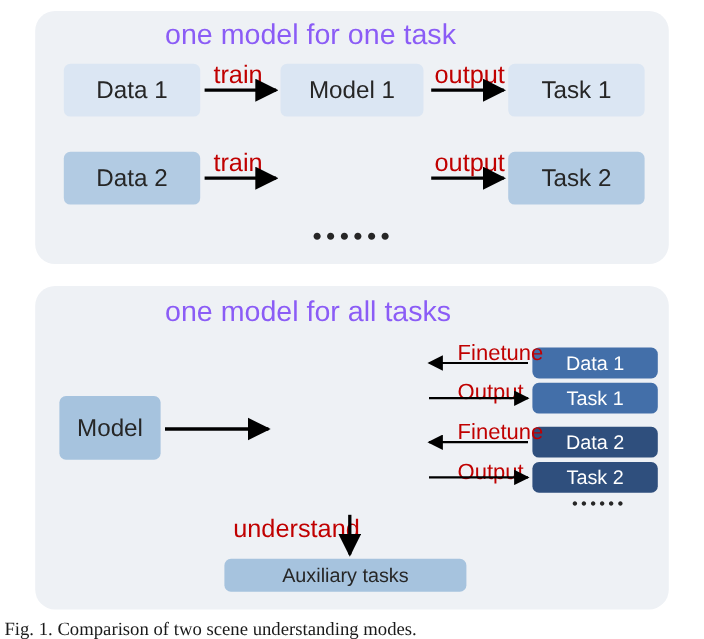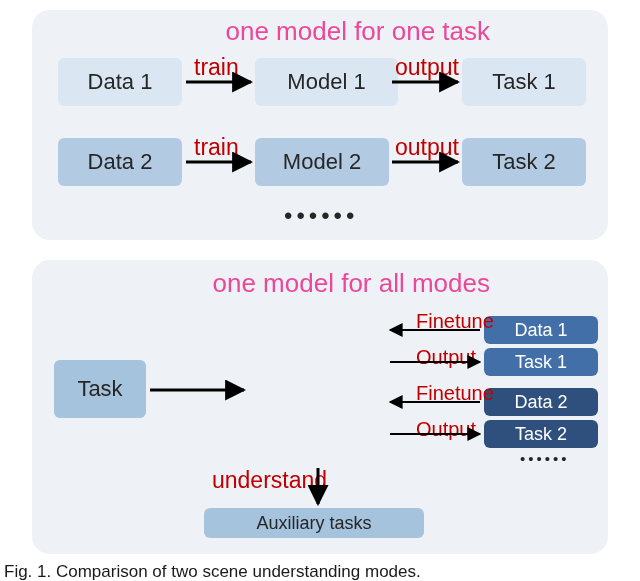--- a/index.html
+++ b/index.html
@@ -1,58 +1,57 @@
 <!DOCTYPE html>
 <html><head>
 <meta charset="utf-8">
 <style>
 html,body{margin:0;padding:0;background:#fff;font-family:"Segoe UI",Arial,sans-serif}
 .canvas{position:relative;width:640px;height:581px;background:#fff}
 .panel{position:absolute;background:#eef1f5;border-radius:18px}
-.title{position:absolute;font-size:26px;color:#ec4899;text-align:right}
+.title{position:absolute;font-size:26px;color:#8b5cf6;text-align:left}
 .box{position:absolute;border-radius:6px;font-size:22px;color:#262626;display:flex;align-items:center;justify-content:center}
 .light{background:#dbe6f3}
 .med{background:#b2cbe3}
 .med2{background:#a6c3de}
 .dk1{background:#436fa9;color:#fff;font-size:18px}
 .dk2{background:#2f4f7d;color:#fff;font-size:18px}
 .aux{background:#a6c3de;font-size:18px}
 .redlbl{position:absolute;color:#c00000;font-size:23px}
 .redlbl.sm{font-size:20px}
 .dots{position:absolute;font-size:24px;letter-spacing:4px;color:#262626}
 .dots.sm{font-size:15px;letter-spacing:3px}
 svg.arrows{position:absolute;left:0;top:0;width:640px;height:581px;pointer-events:none}
-.cap{position:absolute;font-family:Liberation Sans, sans-serif;font-size:17px;color:#1a1a1a}
+.cap{position:absolute;font-family:Liberation Serif, serif;font-size:17px;color:#1a1a1a}
 </style>
 </head>
 <body>
 
 <div class="canvas">
 
   <div class="panel" style="left:32px;top:10px;width:576px;height:230px"></div>
   <div class="title" style="left:150px;top:16px;width:340px">one model for one task</div>
 
   <div class="box light" style="left:58px;top:58px;width:124px;height:48px">Data 1</div>
-  <div class="box light" style="left:255px;top:58px;width:143px;height:48px">Model 1</div>
+  <div class="box light" style="left:255px;top:58px;width:130px;height:48px">Model 1</div>
   <div class="box light" style="left:462px;top:58px;width:124px;height:48px">Task 1</div>
   <div class="redlbl" style="left:194px;top:54px">train</div>
   <div class="redlbl" style="left:395px;top:54px">output</div>
 
   <div class="box med" style="left:58px;top:138px;width:124px;height:48px">Data 2</div>
-  <div class="box med" style="left:255px;top:138px;width:134px;height:48px">Model 2</div>
   <div class="box med" style="left:462px;top:138px;width:124px;height:48px">Task 2</div>
   <div class="redlbl" style="left:194px;top:134px">train</div>
   <div class="redlbl" style="left:395px;top:134px">output</div>
 
   <div class="dots" style="left:284px;top:202px">••••••</div>
 
   <div class="panel" style="left:32px;top:260px;width:576px;height:294px"></div>
-  <div class="title" style="left:150px;top:268px;width:340px">one model for all modes</div>
+  <div class="title" style="left:150px;top:268px;width:340px">one model for all tasks</div>
 
-  <div class="box med2" style="left:54px;top:360px;width:92px;height:58px">Task</div>
+  <div class="box med2" style="left:54px;top:360px;width:92px;height:58px">Model</div>
 
   <div class="box dk1" style="left:484px;top:316px;width:114px;height:28px">Data 1</div>
   <div class="box dk1" style="left:484px;top:348px;width:114px;height:28px">Task 1</div>
   <div class="box dk2" style="left:484px;top:388px;width:114px;height:28px">Data 2</div>
   <div class="box dk2" style="left:484px;top:420px;width:114px;height:28px">Task 2</div>
 
   <div class="redlbl sm" style="left:416px;top:310px">Finetune</div>
   <div class="redlbl sm" style="left:416px;top:346px">Output</div>
   <div class="redlbl sm" style="left:416px;top:382px">Finetune</div>
   <div class="redlbl sm" style="left:416px;top:418px">Output</div>

